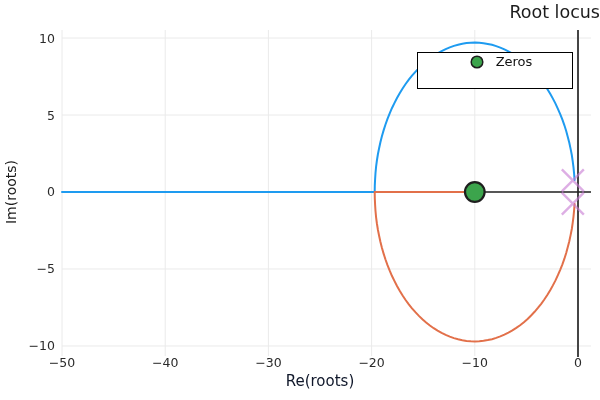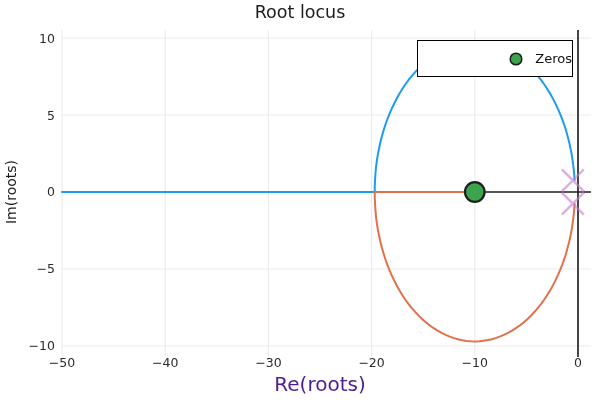--- a/index.html
+++ b/index.html
@@ -1,28 +1,28 @@
 <!DOCTYPE html>
 <html><head>
 <meta charset="utf-8">
 <style>
   html,body{margin:0;padding:0;background:#ffffff;}
   .figure{position:relative;width:600px;height:400px;background:#ffffff;
           font-family:"DejaVu Sans","Liberation Sans",sans-serif;overflow:hidden;}
   #chart-svg{position:absolute;left:0;top:0;}
   .tick{font-family:"DejaVu Sans","Liberation Sans",sans-serif;font-size:12.5px;fill:#2b2b2b;}
-  .title{position:absolute;top:2px;left:0;width:600px;text-align:center;
+  .title{position:absolute;top:2px;left:0;width:600px;text-align:right;
          font-size:17.5px;color:#1c1c1c;}
   .xlabel{position:absolute;top:372px;left:120px;width:400px;text-align:center;
-          font-size:20px;color:#4c1d95;}
+          font-size:15px;color:#0f172a;}
   .ylabel{position:absolute;left:11px;top:192px;transform:translate(-50%,-50%) rotate(-90deg);
           white-space:nowrap;font-size:14px;color:#1c1c1c;}
-  .legend{position:absolute;left:417px;top:40px;width:156px;height:37px;
+  .legend{position:absolute;left:417px;top:52px;width:156px;height:37px;
           border:1.2px solid #000;background:#ffffff;box-sizing:border-box;
-          display:flex;flex-direction:column;justify-content:center;align-items:flex-end;}
+          display:flex;flex-direction:row;justify-content:center;}
   .legend-row{display:flex;align-items:center;height:17px;}
   .lmark{width:38px;display:flex;justify-content:center;align-items:center;}
   .llabel{font-size:13px;color:#111;line-height:15px;}
   .lz{stroke:#1e1e1e;stroke-width:1.5;}
   .lx{stroke-width:2.2;fill:none;opacity:0.62;}
 </style>
 </head>
 <body>
 
 <div class="figure">

